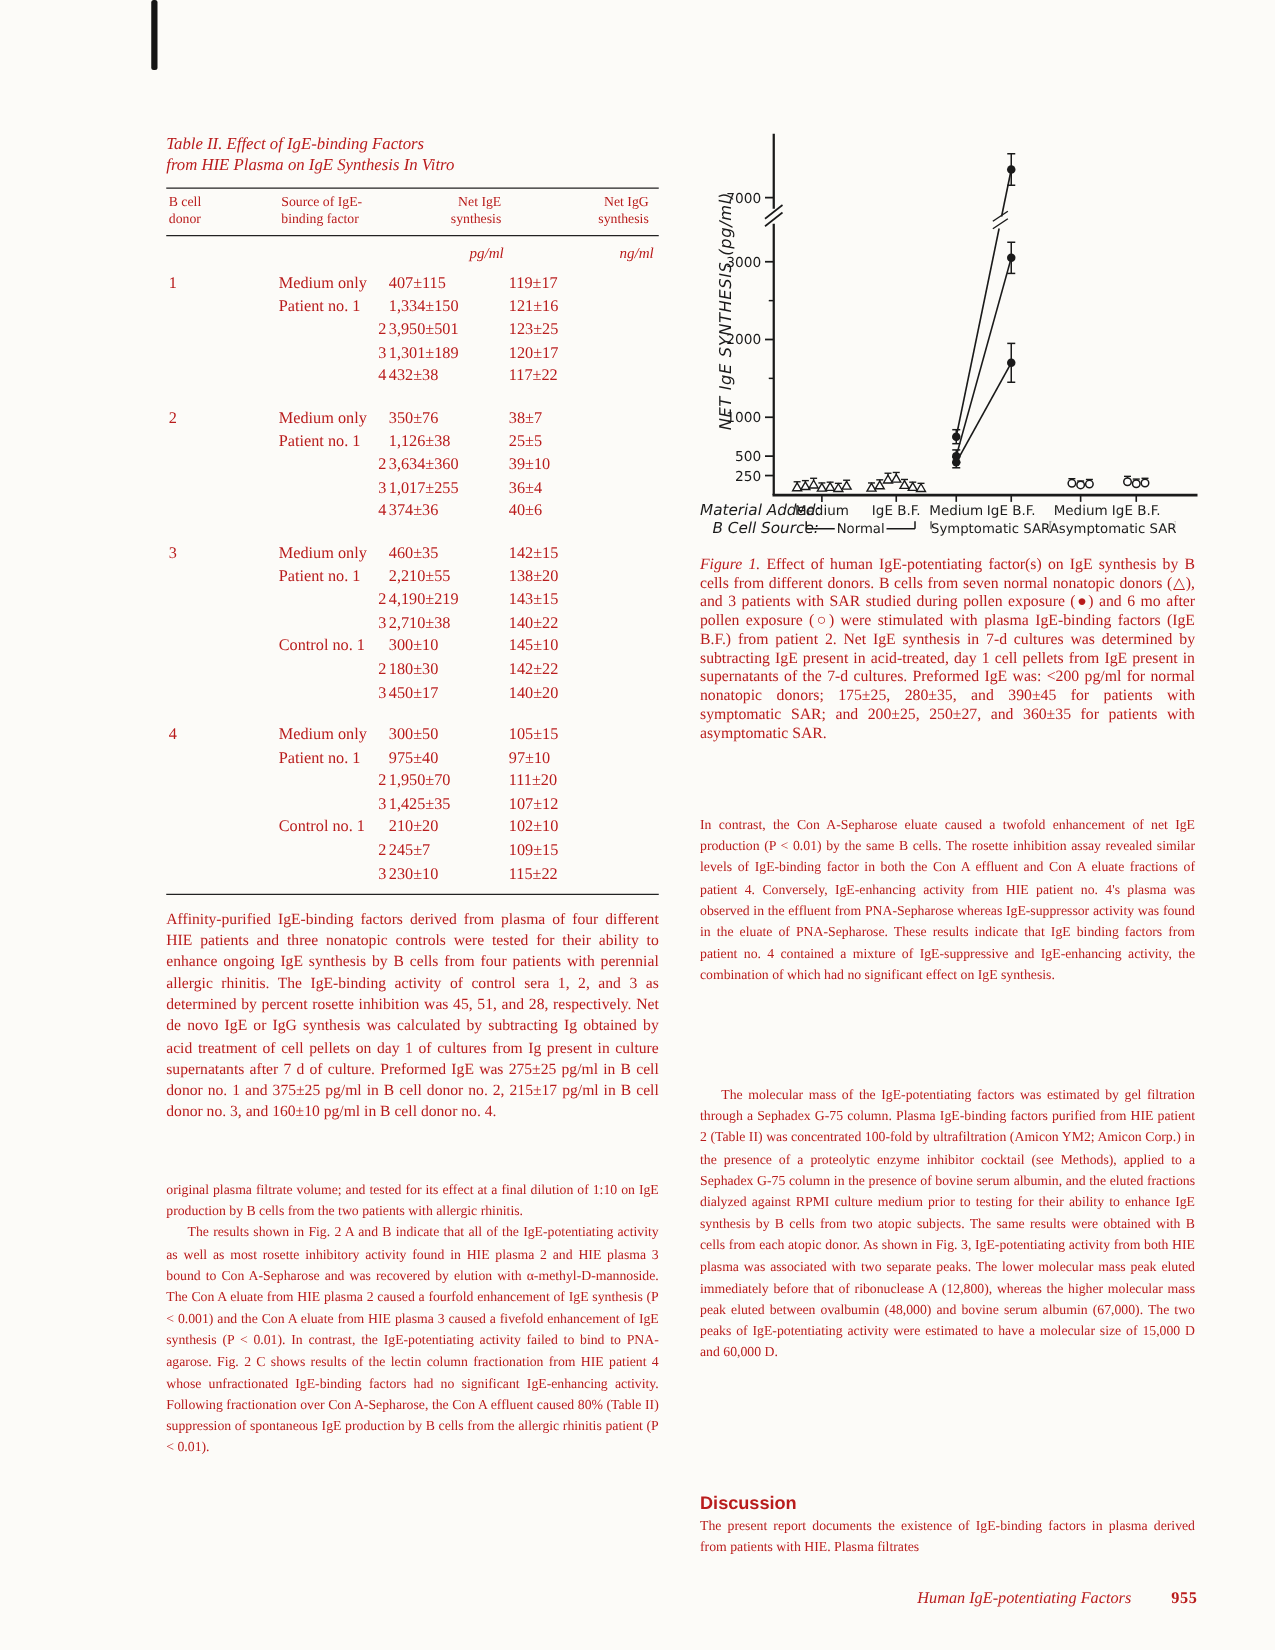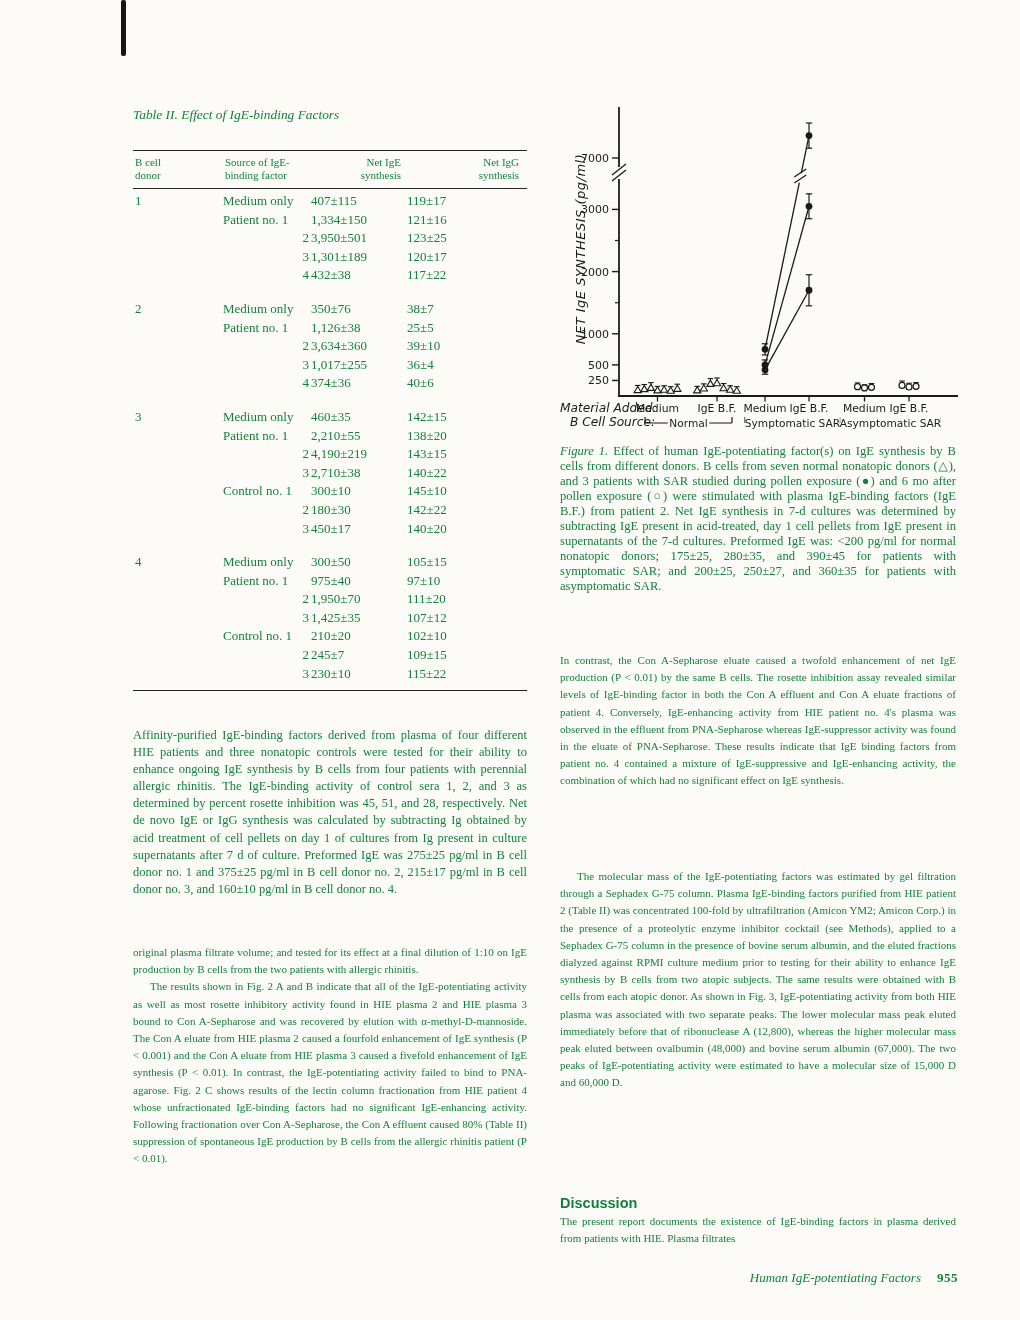--- a/index.html
+++ b/index.html
@@ -1,18 +1,18 @@
 <!DOCTYPE html>
 <html><head>
 <meta charset="utf-8">
 <style>
   html,body { margin:0; padding:0; }
   .page {
     position:relative; width:1020px; height:1320px;
-    background:#fcfbf8; color:#15803d;
+    background:#fcfbf8; color:#b91c1c;
     font-family:"Liberation Serif", serif;
     overflow:hidden;
   }
   .abs { position:absolute; }
   p { margin:0; }
   .body-text { font-size:11px; line-height:17.2px; text-align:justify; }
   .indent { text-indent:17px; }
 
   
   .artifact { position:absolute; left:121px; top:0; width:5px; height:56px; background:#151515; border-radius:2px; }
@@ -41,35 +41,36 @@
   
   .lcol-1 { left:133px; top:944px; width:394px; }
   .caption { left:560px; top:444px; width:396px; font-size:12.6px; line-height:15px; text-align:justify; }
   .caption .fig-label { font-style:italic; }
   .rcol-p1 { left:560px; top:652px; width:396px; }
   .rcol-p2 { left:560px; top:868px; width:396px; }
   .disc-head { left:560px; top:1183px; width:396px; font-family:"Liberation Sans", sans-serif; font-weight:bold; font-size:14.5px; }
   .rcol-p3 { left:560px; top:1213px; width:396px; }
   .footer { left:558px; top:1270px; width:400px; text-align:right; font-size:13px; }
   .footer .f-title { font-style:italic;margin-left:41px; }
-  .footer .f-page { font-weight:bold; margin-left:16px; letter-spacing:0.5px; }
+  .footer .f-page { font-weight:bold; margin-left:32px; letter-spacing:0.5px; }
 
   
   #figure-wrap { left:560px; top:97px; width:440px; height:346px; }
   #figure-plot text { fill:#1a1a1a; font-family:"DejaVu Sans", sans-serif; }
 </style>
 </head>
 <body>
 
 <div class="page">
 
   <div class="artifact"></div>
 
   <div class="abs t-title">
     <div>Table II. Effect of IgE-binding Factors</div>
+    <div>from HIE Plasma on IgE Synthesis In Vitro</div>
   </div>
 
   <div class="abs t-box">
     <div class="rule"></div>
     <div class="t-head">
       <div class="c">
         <div>B cell</div>
           <div>donor</div>
       </div>
       <div class="c">
@@ -79,20 +80,24 @@
       <div class="c r c3">
         <div>Net IgE</div>
           <div>synthesis</div>
       </div>
       <div class="c r c4">
         <div>Net IgG</div>
           <div>synthesis</div>
       </div>
     </div>
     <div class="rule"></div>
+    <div class="t-units">
+      <div class="u3">pg/ml</div>
+      <div class="u4">ng/ml</div>
+    </div>
     <div id="table-body">
         <div class="t-row">
           <div class="donor">1</div>
           <div class="src">Medium only</div>
           <div class="v">407±115</div>
           <div class="v">119±17</div>
         </div>
         <div class="t-row">
           <div class="donor"></div>
           <div class="src">Patient no. 1</div>

